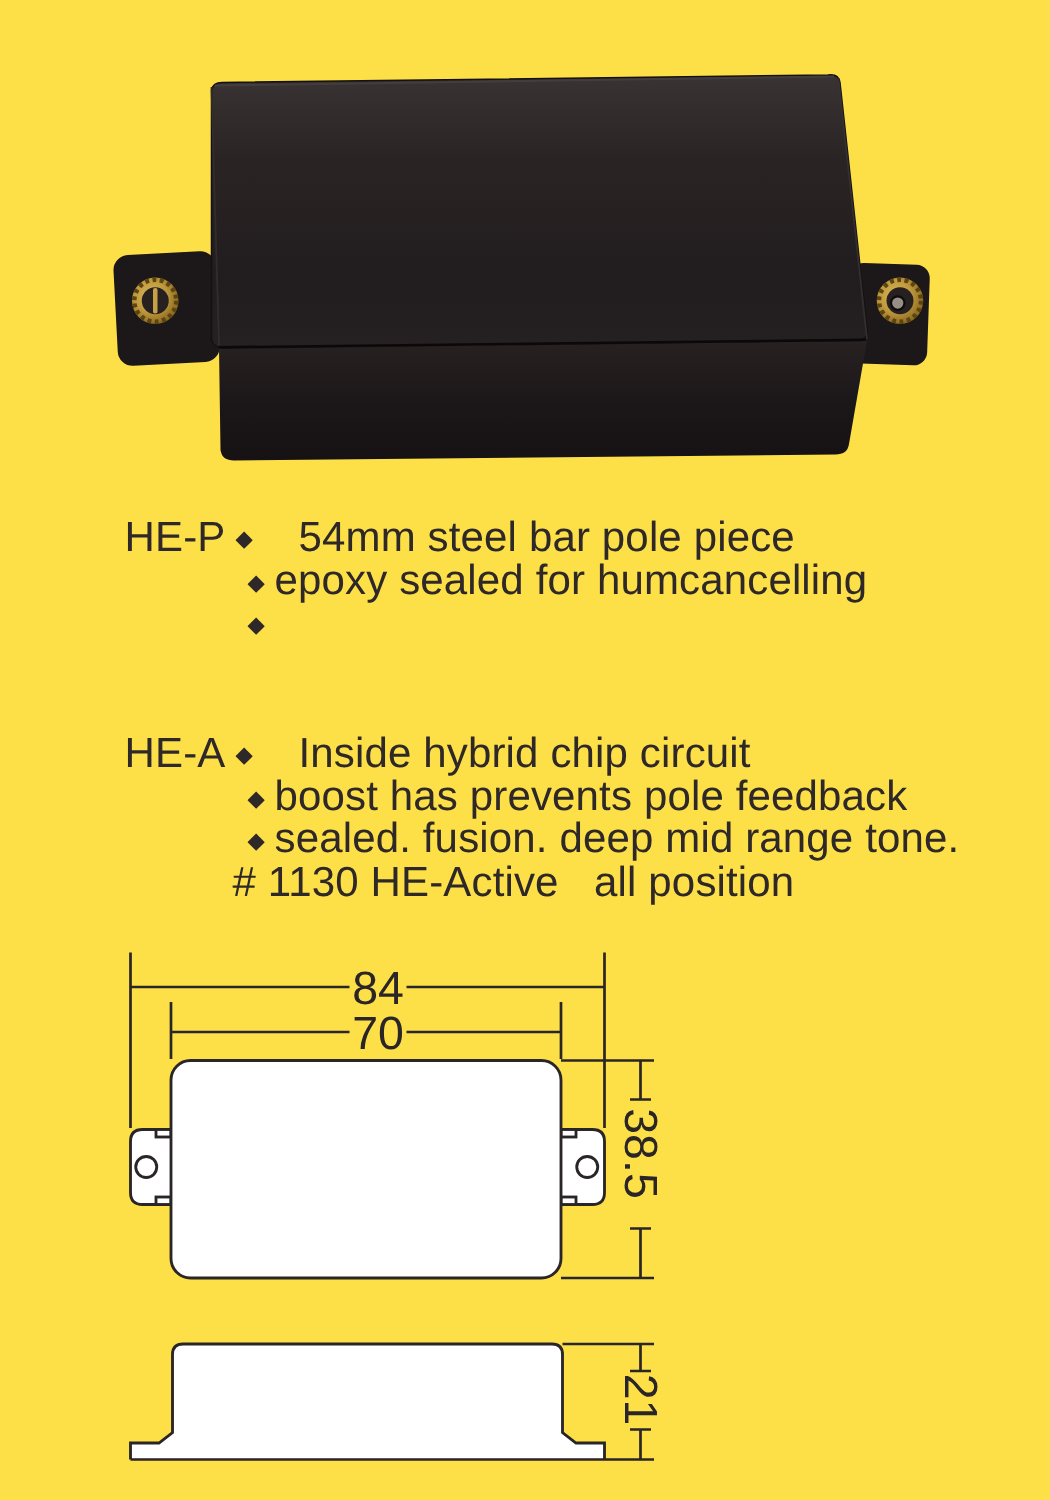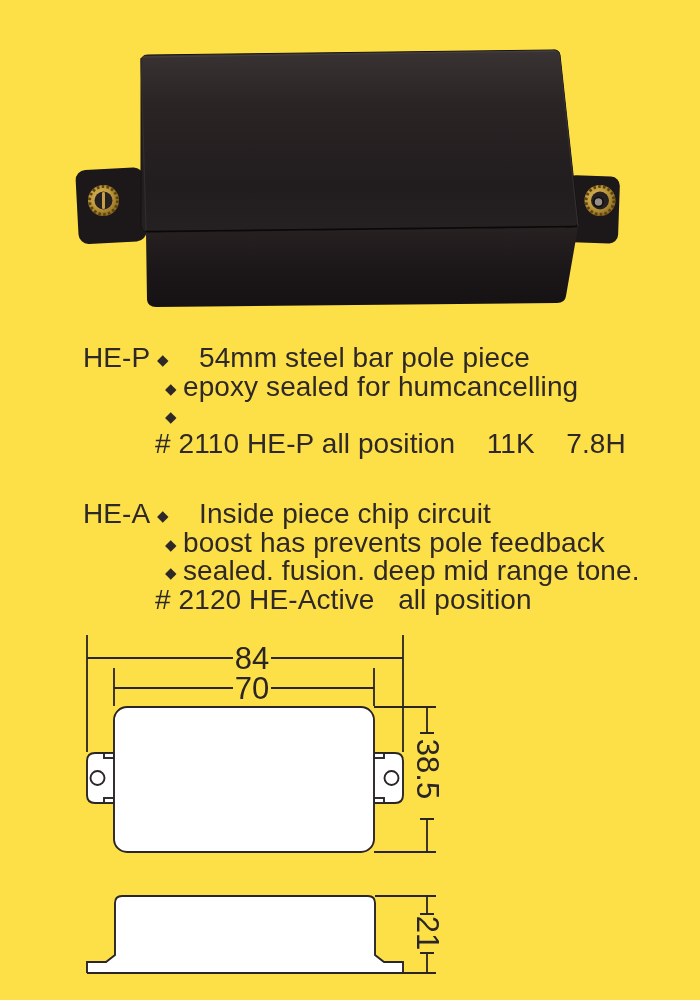--- a/index.html
+++ b/index.html
@@ -5,21 +5,21 @@
   html,body { margin:0; padding:0; background:#ffffff; }
   .page {
     position:relative; width:700px; height:1000px; background:#fde047;
     font-family:"Liberation Sans", sans-serif; color:#2e2829; overflow:hidden;
   }
   .photo-svg { position:absolute; left:0; top:0; display:block; }
   .drawing-svg { position:absolute; left:0; top:600px; display:block; }
 
   .spec-block { position:absolute; left:83px; width:600px; }
   #spec-hep { top:344px; }
-  #spec-hea { top:500px; }
+  #spec-hea { top:488px; }
   .row { position:relative; height:28.6px; }
   .row span {
     position:absolute; top:0; font-size:28px; line-height:28.6px;
     white-space:pre; letter-spacing:0.1px; color:#2e2829;
   }
   .model  { left:0; }
   .bullet { font-size:15px !important; top:2px !important; }
   .b-first { left:74px; }
   .b-rest  { left:82px; }
   .f-first { left:92px;margin-left:24px; }
@@ -95,41 +95,38 @@
       <span class="bullet b-first">◆</span>
       <span class="f-first">54mm steel bar pole piece</span>
     </div>
     <div class="row">
       <span class="bullet b-rest">◆</span>
       <span class="f-rest">epoxy sealed for humcancelling</span>
     </div>
     <div class="row">
       <span class="bullet b-rest">◆</span>
     </div>
-    <div class="row">
-      <span class="part"># 2110 HE-P all position    11K    7.8H</span>
-    </div>
   </section>
 
   <section class="spec-block" id="spec-hea">
     <div class="row">
       <span class="model">HE-A</span>
       <span class="bullet b-first">◆</span>
-      <span class="f-first">Inside piece chip circuit</span>
+      <span class="f-first">Inside hybrid chip circuit</span>
     </div>
     <div class="row">
       <span class="bullet b-rest">◆</span>
       <span class="f-rest">boost has prevents pole feedback</span>
     </div>
     <div class="row">
       <span class="bullet b-rest">◆</span>
       <span class="f-rest">sealed. fusion. deep mid range tone.</span>
     </div>
     <div class="row">
-      <span class="part"># 2120 HE-Active   all position</span>
+      <span class="part"># 1130 HE-Active   all position</span>
     </div>
   </section>
 
   <svg class="drawing-svg" width="700" height="400" viewBox="0 600 700 400" role="img">
 
     <g>
 
       <path class="dim-line" d="M87,635 V752 M403,635 V752"></path>
 
       <path class="dim-line" d="M87,658 H233 M271,658 H403"></path>

